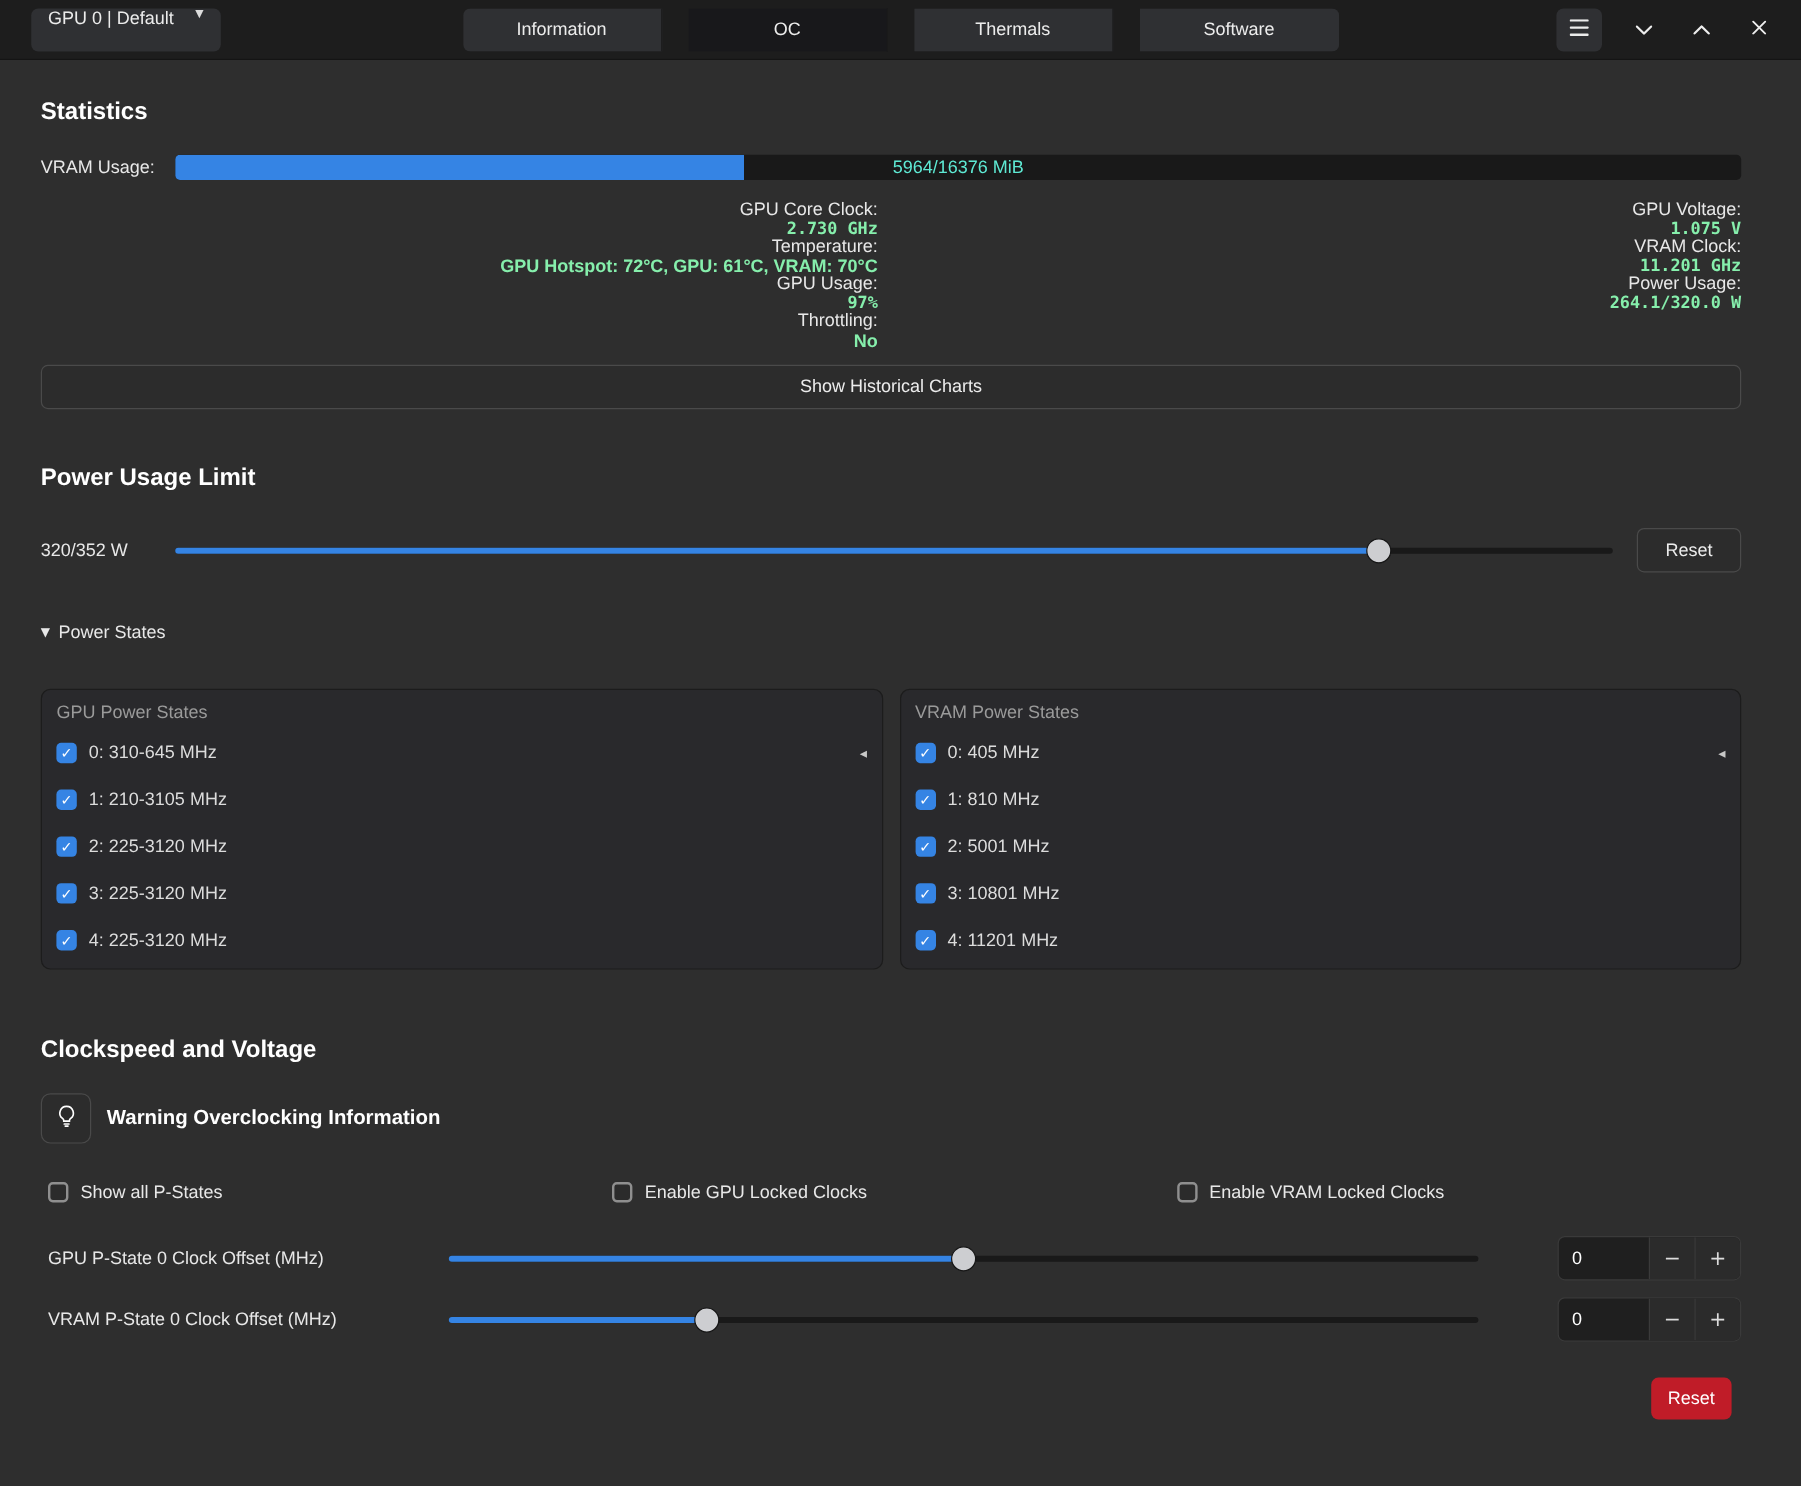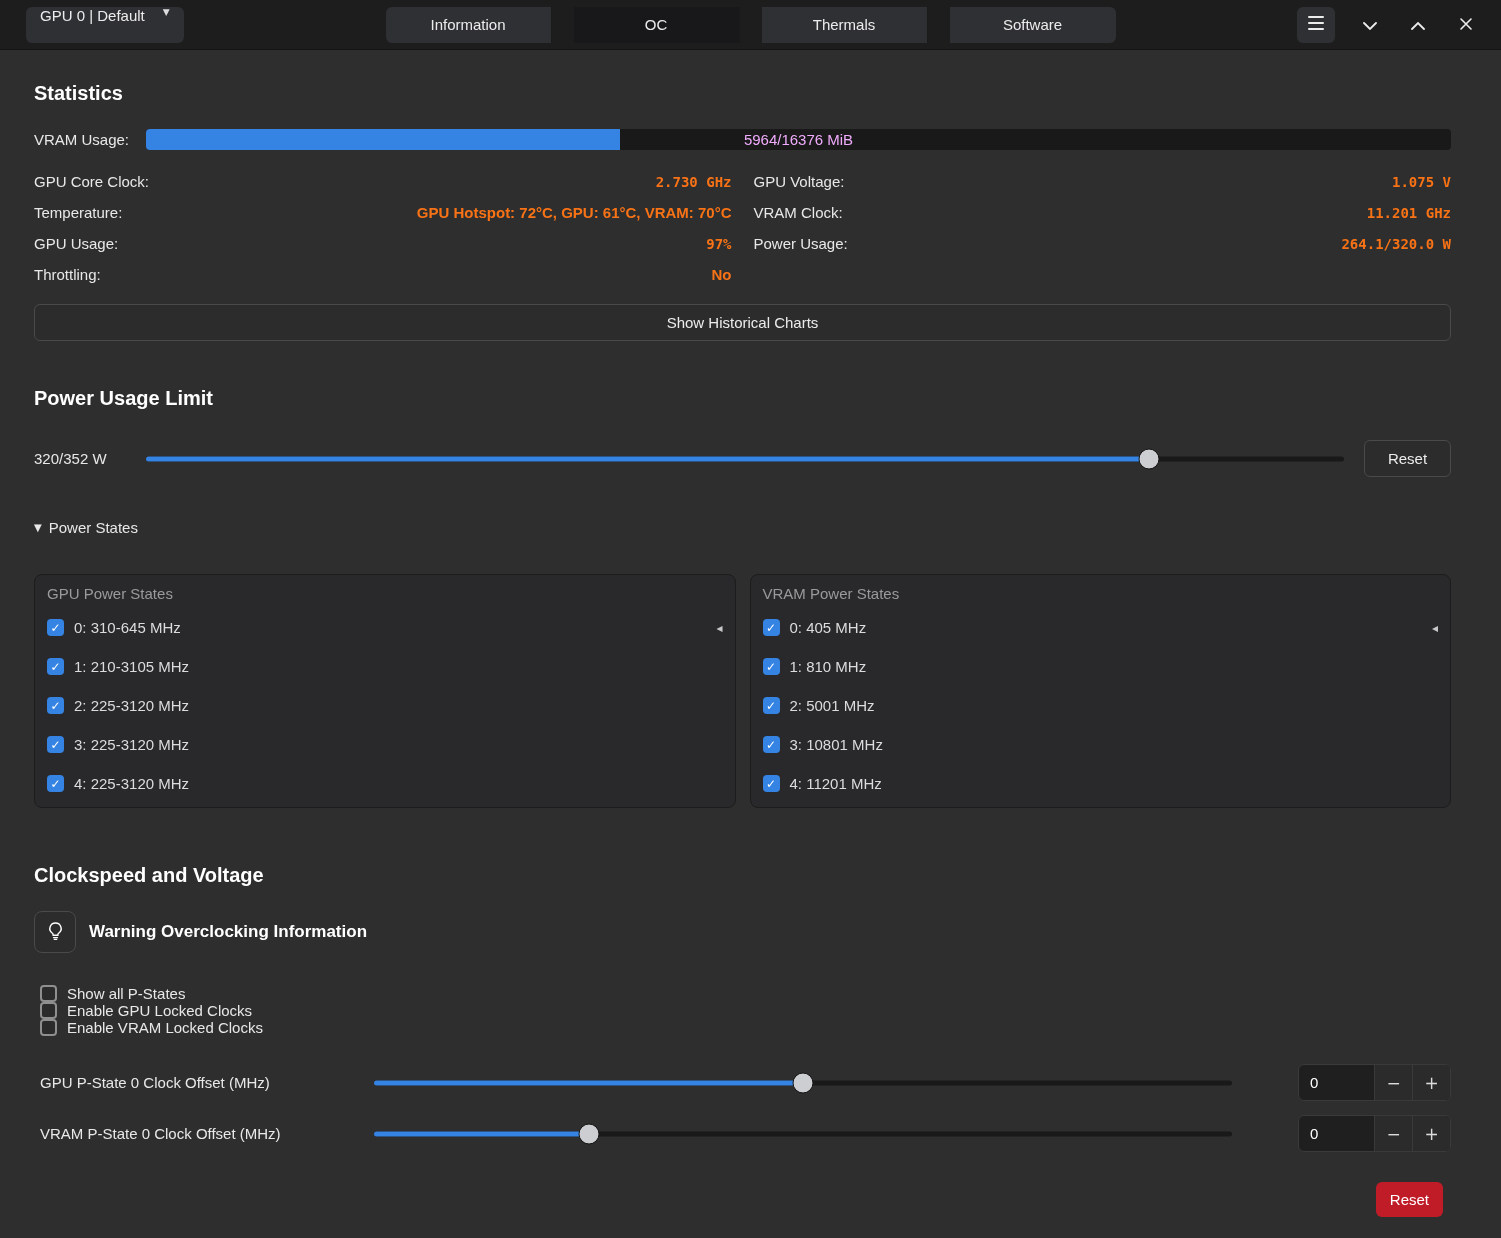--- a/index.html
+++ b/index.html
@@ -47,25 +47,25 @@
   .content { padding:0 50px 0 34px; }
   .section-title { font-size:20px; font-weight:700; color:#ffffff; }
   .t-stats { margin-top:32px; }
   .t-power { margin-top:46px; }
   .t-clocks { margin-top:56px; }
 
   .vram-row { display:flex; align-items:center; margin-top:24px; }
   .vram-label { width:112px; flex:none; }
   .progress { flex:1; height:21px; background:#191919; border-radius:4px; position:relative; overflow:hidden; }
   .progress-fill { position:absolute; left:0; top:0; bottom:0; background:var(--accent,#3584e4); }
-  .progress-text { position:absolute; inset:0; display:flex; align-items:center; justify-content:center; color:#f0abfc; }
+  .progress-text { position:absolute; inset:0; display:flex; align-items:center; justify-content:center; color:#5eead4; }
 
   .stats-grid { display:grid; grid-template-columns:1fr 1fr; column-gap:22px; margin-top:16px; }
-  .stat-row { display:flex; align-items:center; height:31px; }
-  .stat-value { margin-left:auto; font-weight:700; color:#f97316; }
+  .stat-row { display:flex; align-items:flex-end; height:31px;flex-direction:column; }
+  .stat-value { margin-left:auto; font-weight:700; color:#86efac; }
   .mono { font-family:"DejaVu Sans Mono", monospace; font-size:14px; }
 
   .wide-btn {
     margin-top:14px; height:37px; width:100%;
     background:#2c2c2c; border:1px solid #4a4a4a; border-radius:6px;
     color:#ececec; display:flex; align-items:center; justify-content:center; cursor:pointer;
   }
 
   .plimit-row { display:flex; align-items:center; margin-top:30px; }
   .plimit-value { width:112px; flex:none; }
@@ -102,21 +102,21 @@
   .warning { margin-top:24px; padding-left:6px; color:#dcdcdc; }
 
   .info-row { display:flex; align-items:center; gap:13px; margin-top:24px; }
   .bulb-btn {
     width:42px; height:42px; border-radius:8px;
     background:#2c2c2c; border:1px solid #4a4a4a;
     display:flex; align-items:center; justify-content:center; cursor:pointer;
   }
   .info-title { font-size:17px; font-weight:700; color:#ffffff; }
 
-  .cb-row { display:grid; grid-template-columns:1fr; margin-top:32px; padding-left:6px; }
+  .cb-row { display:grid; grid-template-columns:1fr 1fr 1fr; margin-top:32px; padding-left:6px; }
   .cb-item { display:flex; align-items:center; gap:10px; cursor:pointer; width:max-content; }
 
   .offset-row { display:flex; align-items:center; margin-top:14px;gap:44px; }
   .offset-row.first { margin-top:28px; }
   .offset-label { width:296px; flex:none; padding-left:6px; }
   .offset-row .slider { margin-right:22px; }
   .spinbox {
     width:153px; height:37px; flex:none;
     display:flex; align-items:stretch;
     background:#1f1f1f; border:1px solid #3a3a3a; border-radius:6px; overflow:hidden;

